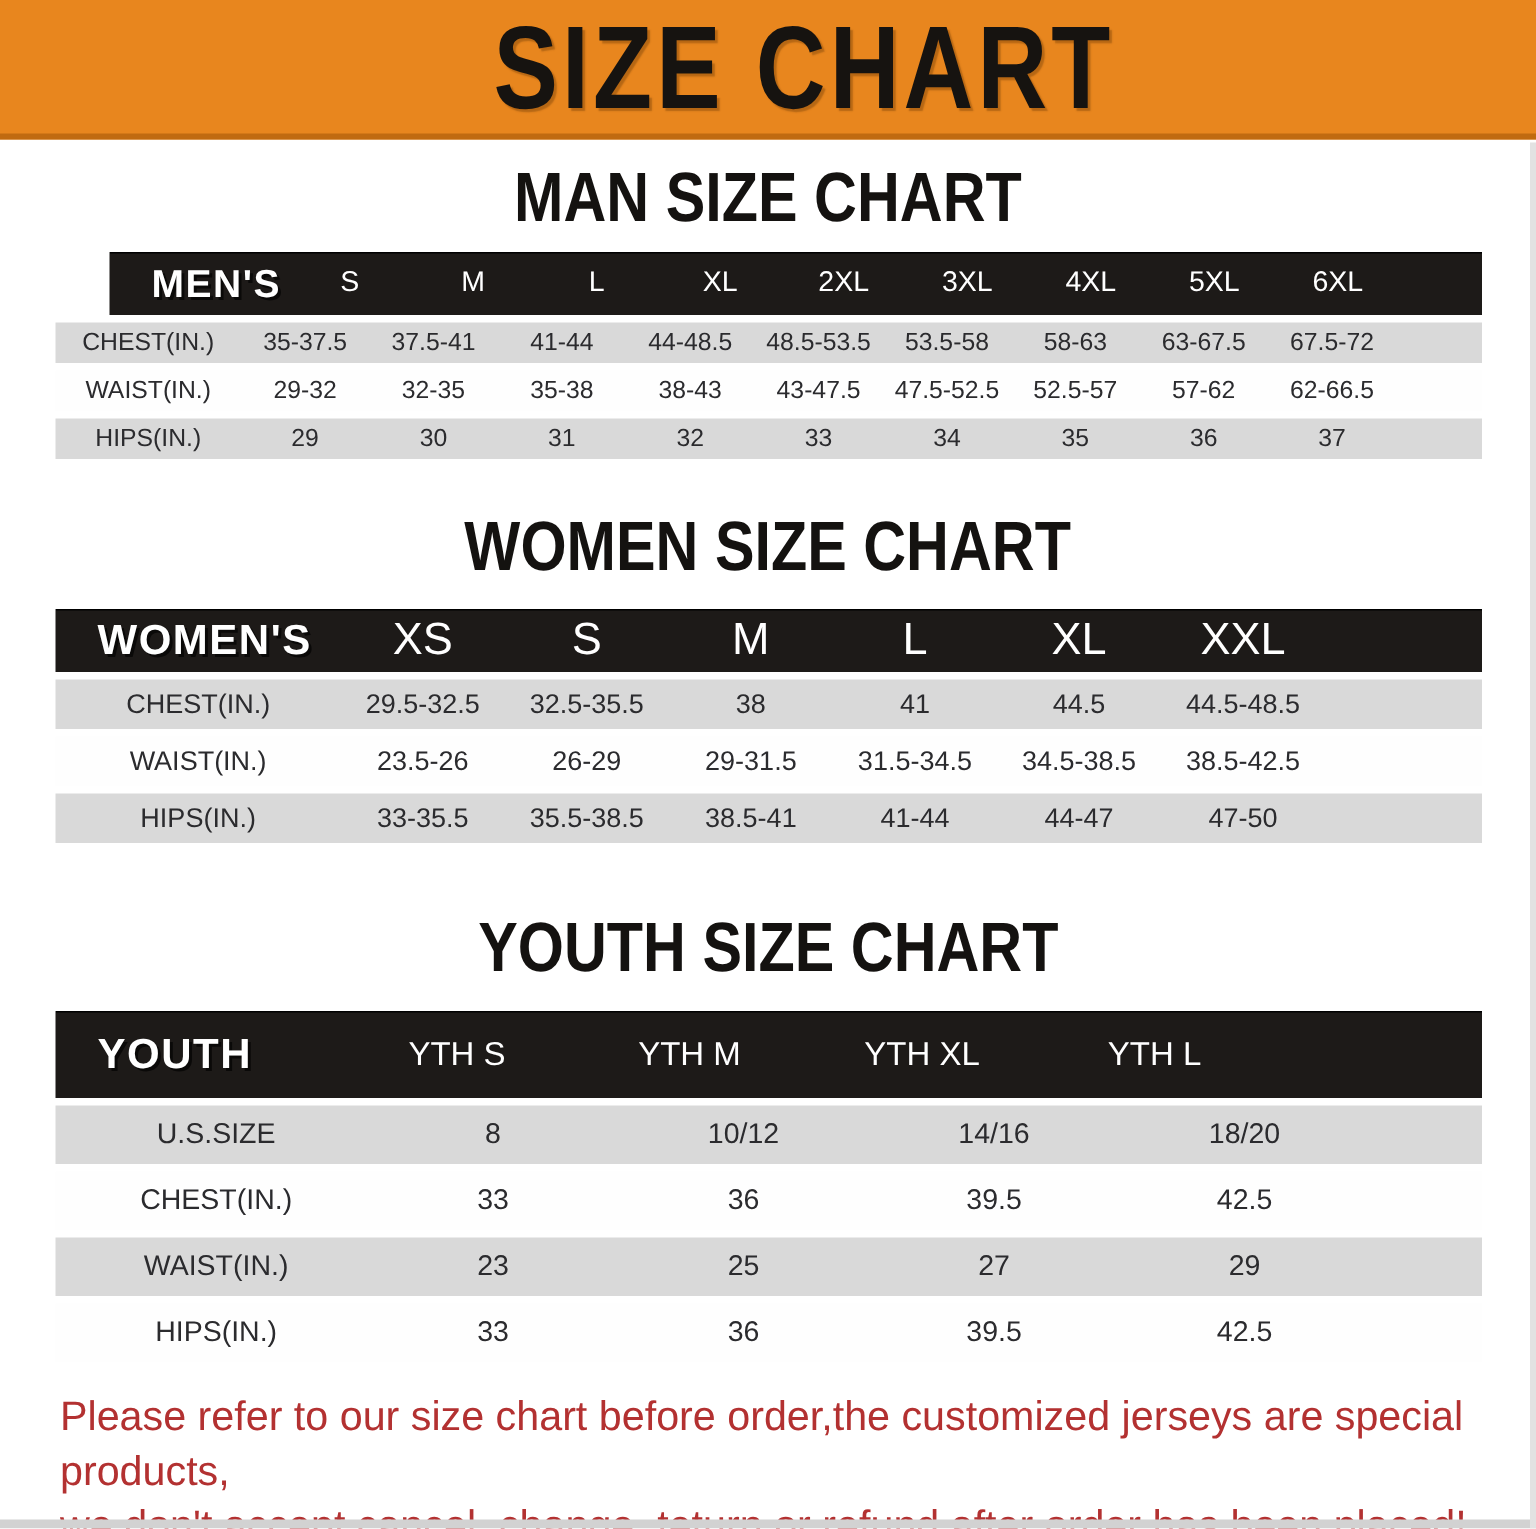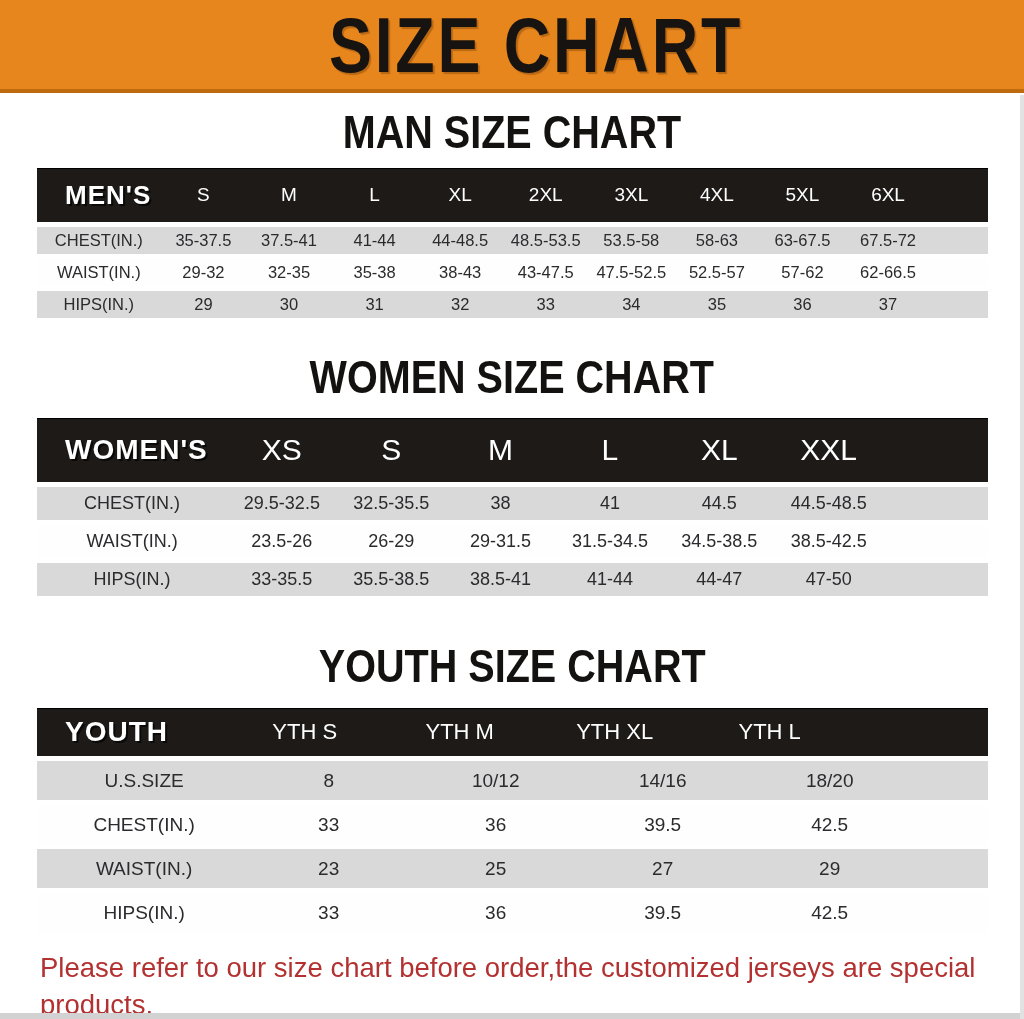--- a/index.html
+++ b/index.html
@@ -43,23 +43,23 @@
   .header-label{
     justify-content:flex-start;padding-left:28px;box-sizing:border-box;
     font-weight:800;letter-spacing:1px;
     text-shadow:2px 2px 0 rgba(0,0,0,0.65);white-space:nowrap;
   }
 
   .men   {--label-w:13%; --col-w:9%;}
   .women {--label-w:20%; --col-w:11.5%;}
   .youth {--label-w:20%; --col-w:16.3%;}
 
-  .men   .header-row{height:54px;}
-  .women .header-row{height:64px;}
-  .youth .header-row{height:48px;}
+  .men   .header-row{height:42px;margin-left:36px;}
+  .women .header-row{height:42px;}
+  .youth .header-row{height:58px;}
 
   .men   .data-row{height:27px;}
   .women .data-row{height:33px;}
   .youth .data-row{height:39px;}
 
   .men   .header-label{font-size:26px;}
   .women .header-label{font-size:28px;}
   .youth .header-label{font-size:28px;}
 
   .men   .header-row .val-cell{font-size:19px;}

